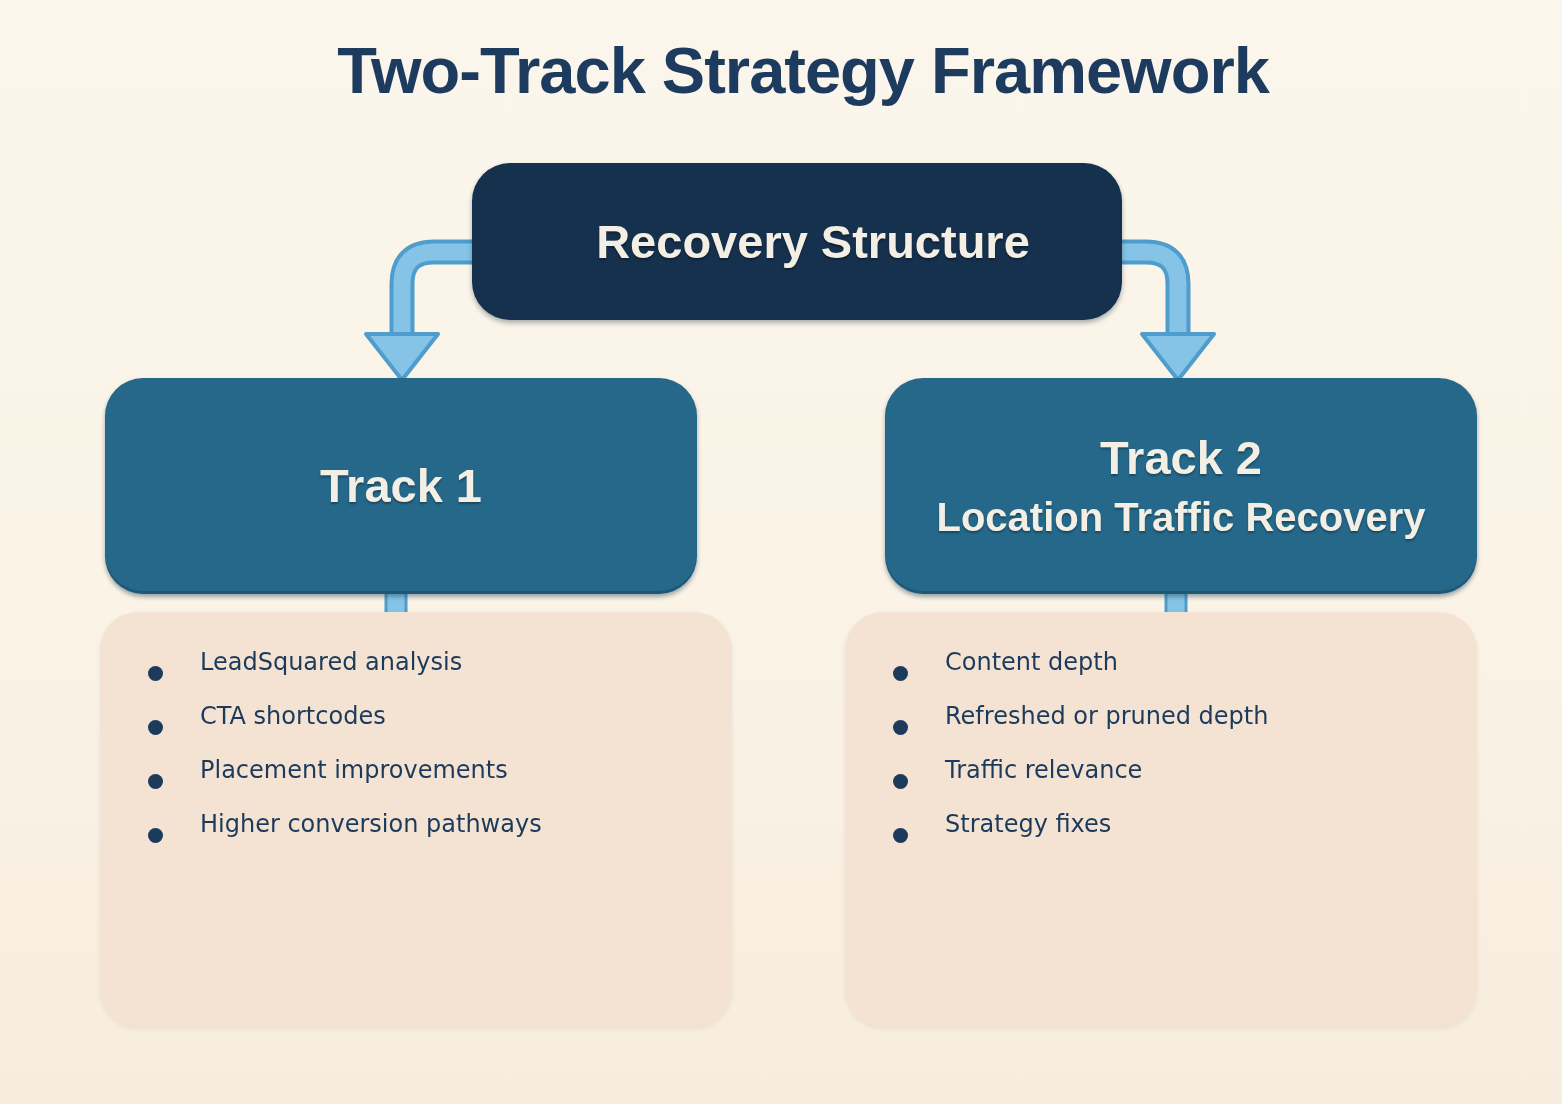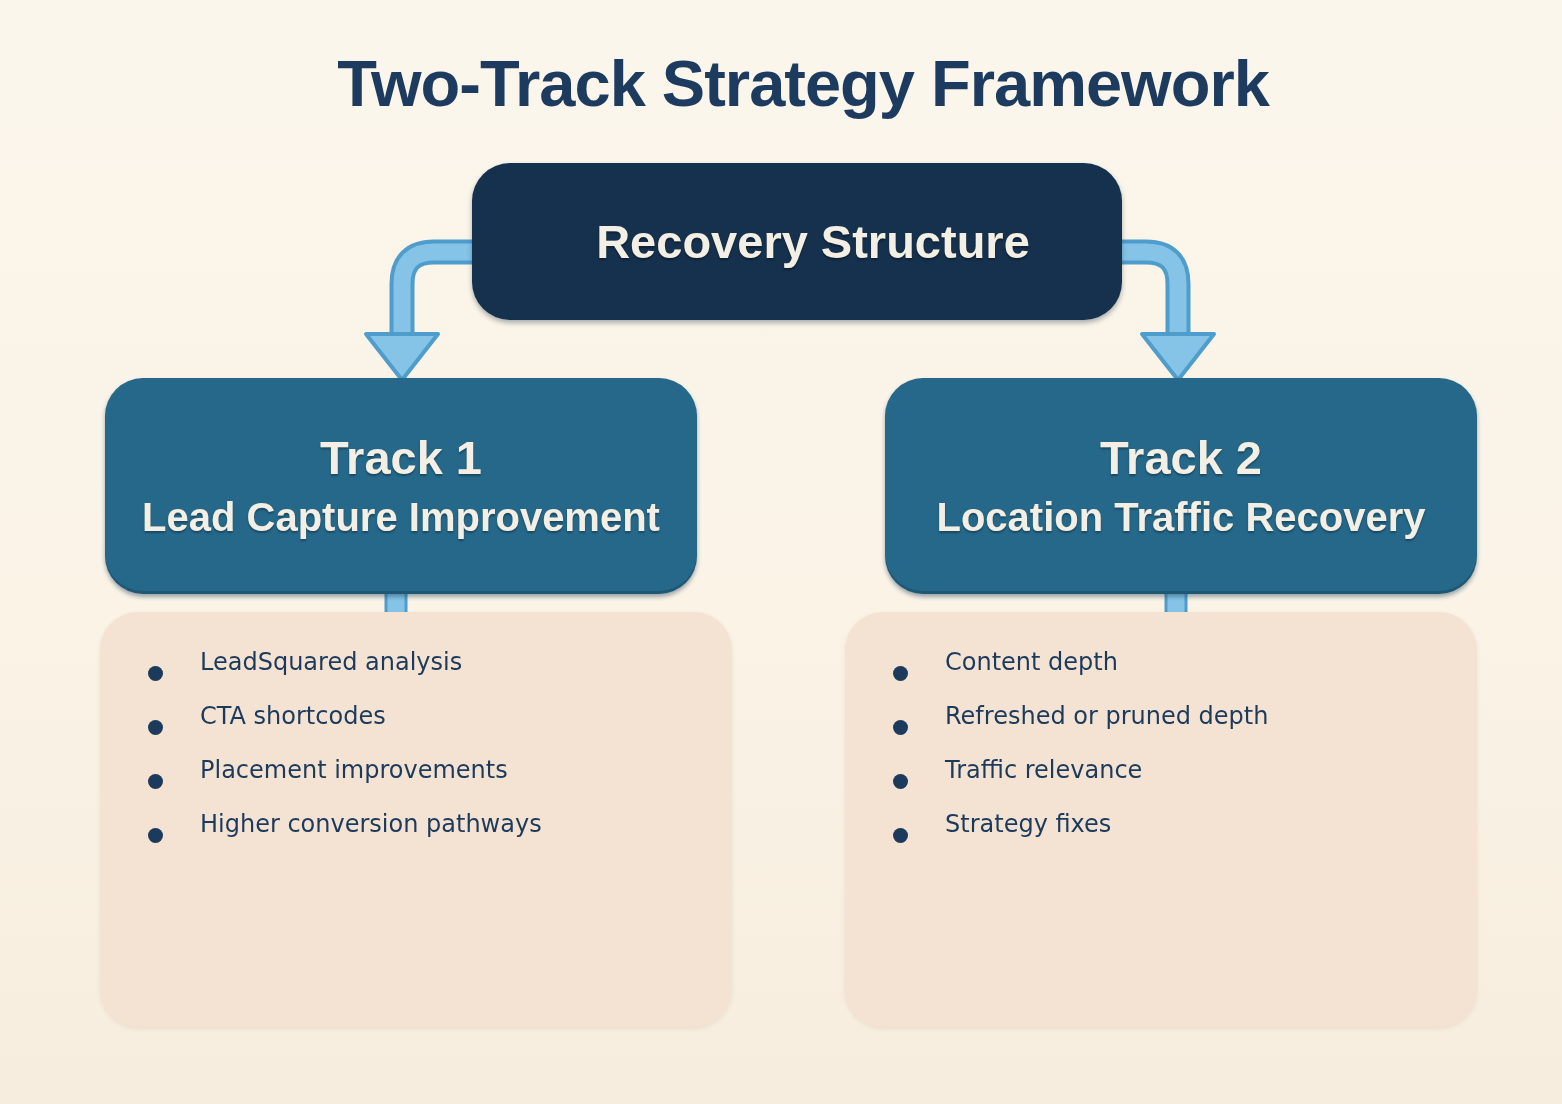--- a/index.html
+++ b/index.html
@@ -9,21 +9,21 @@
     position: relative;
     width: 1562px;
     height: 1104px;
     overflow: hidden;
     background: linear-gradient(180deg, #fbf6ec 0%, #faf3e6 55%, #f7edde 100%);
   }
 
   .title {
     position: absolute;
     top: 30px; left: 0; right: 0;
-    margin: 16px;
+    margin: 3px;
     text-align: center;
     font-size: 65px;
     font-weight: bold;
     letter-spacing: -1px;
     color: #1d3b5e;
     padding-left: 44px;
   }
 
   .connector-layer {
     position: absolute;
@@ -134,21 +134,20 @@
     <rect x="386" y="558" width="20" height="58" fill="#85c4e7" stroke="#4f9dcc" stroke-width="3"></rect>
     <rect x="1166" y="558" width="20" height="58" fill="#85c4e7" stroke="#4f9dcc" stroke-width="3"></rect>
   </svg>
 
   <div class="node root-box">
     <span class="node-label">Recovery Structure</span>
   </div>
 
   <div class="node track-box track-1">
     <div class="track-name">Track 1</div>
-    <div class="track-subtitle">Lead Capture Improvement</div>
   </div>
 
   <div class="node track-box track-2">
     <div class="track-name">Track 2</div>
     <div class="track-subtitle">Location Traffic Recovery</div>
   </div>
 
   <div class="panel panel-1">
     <ul>
       <li class="nowrap">

